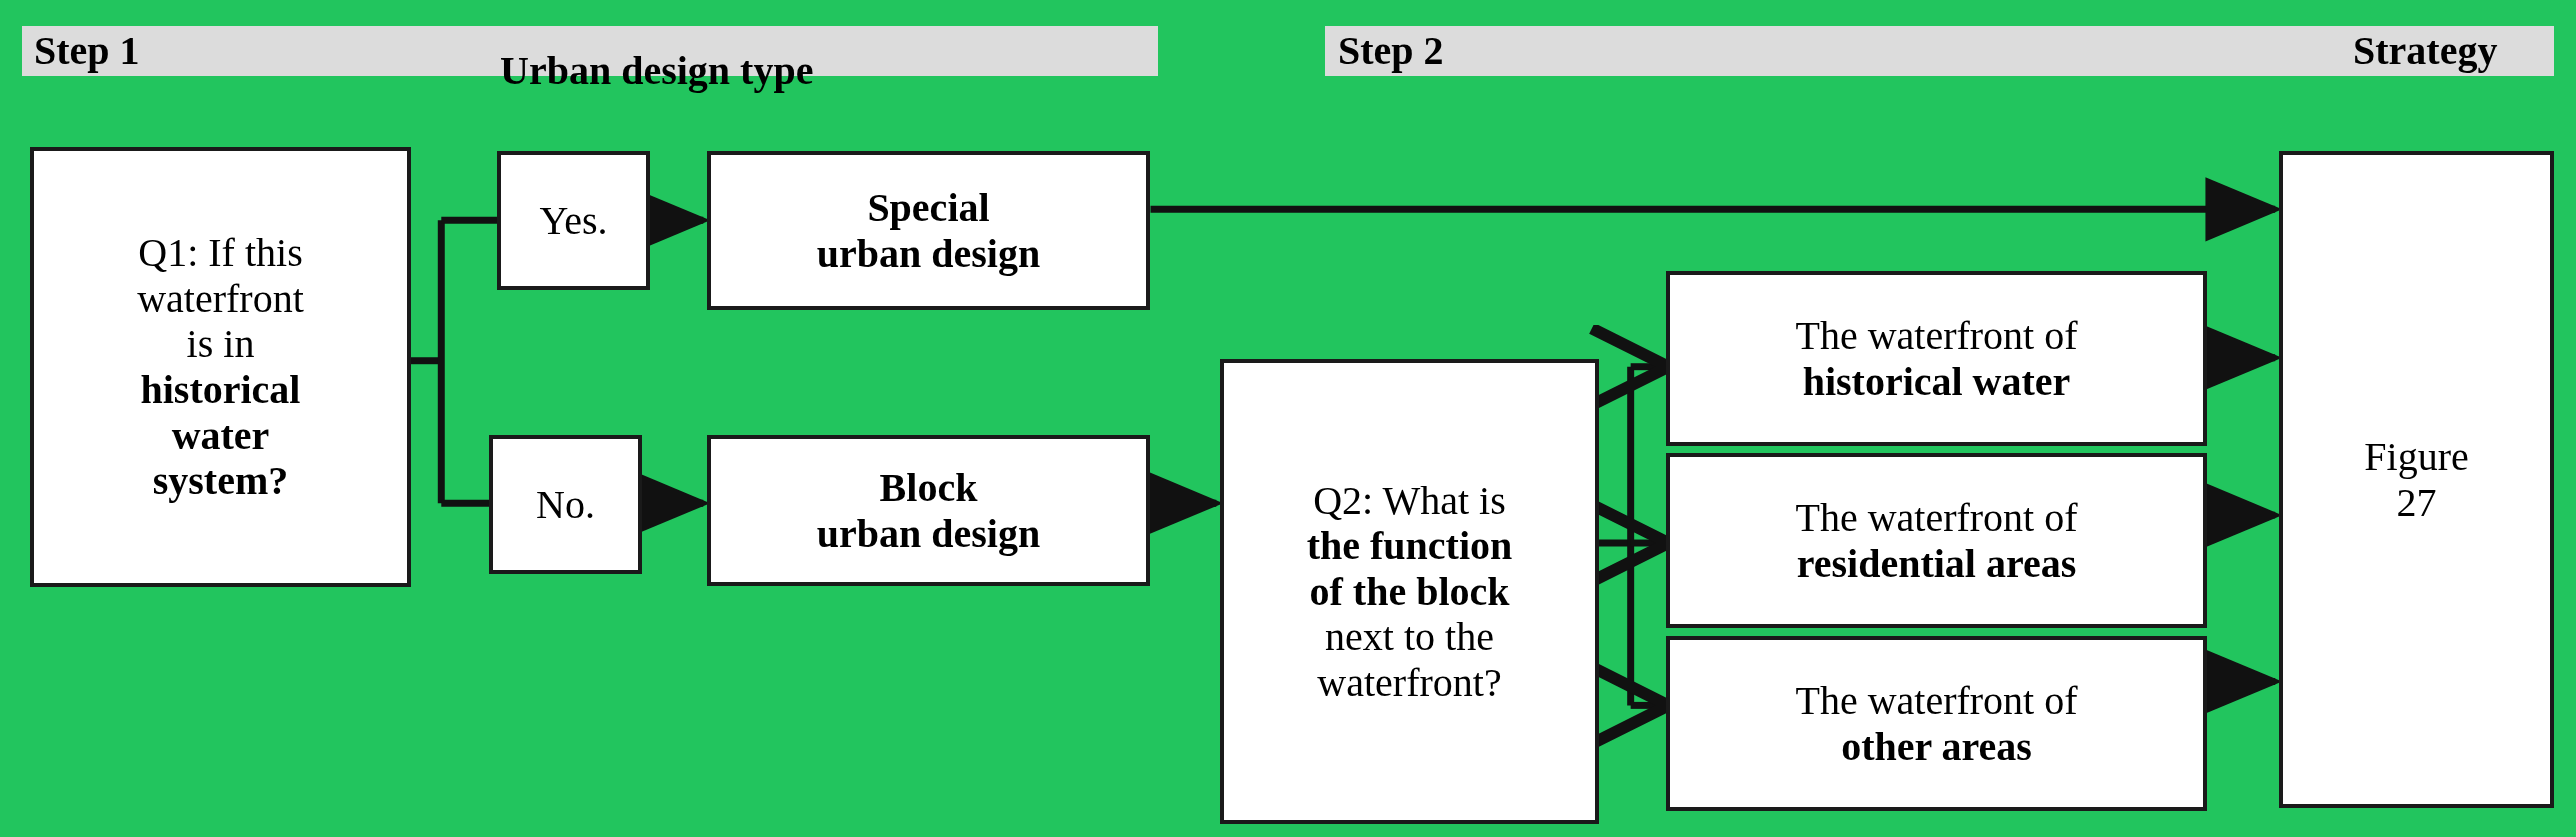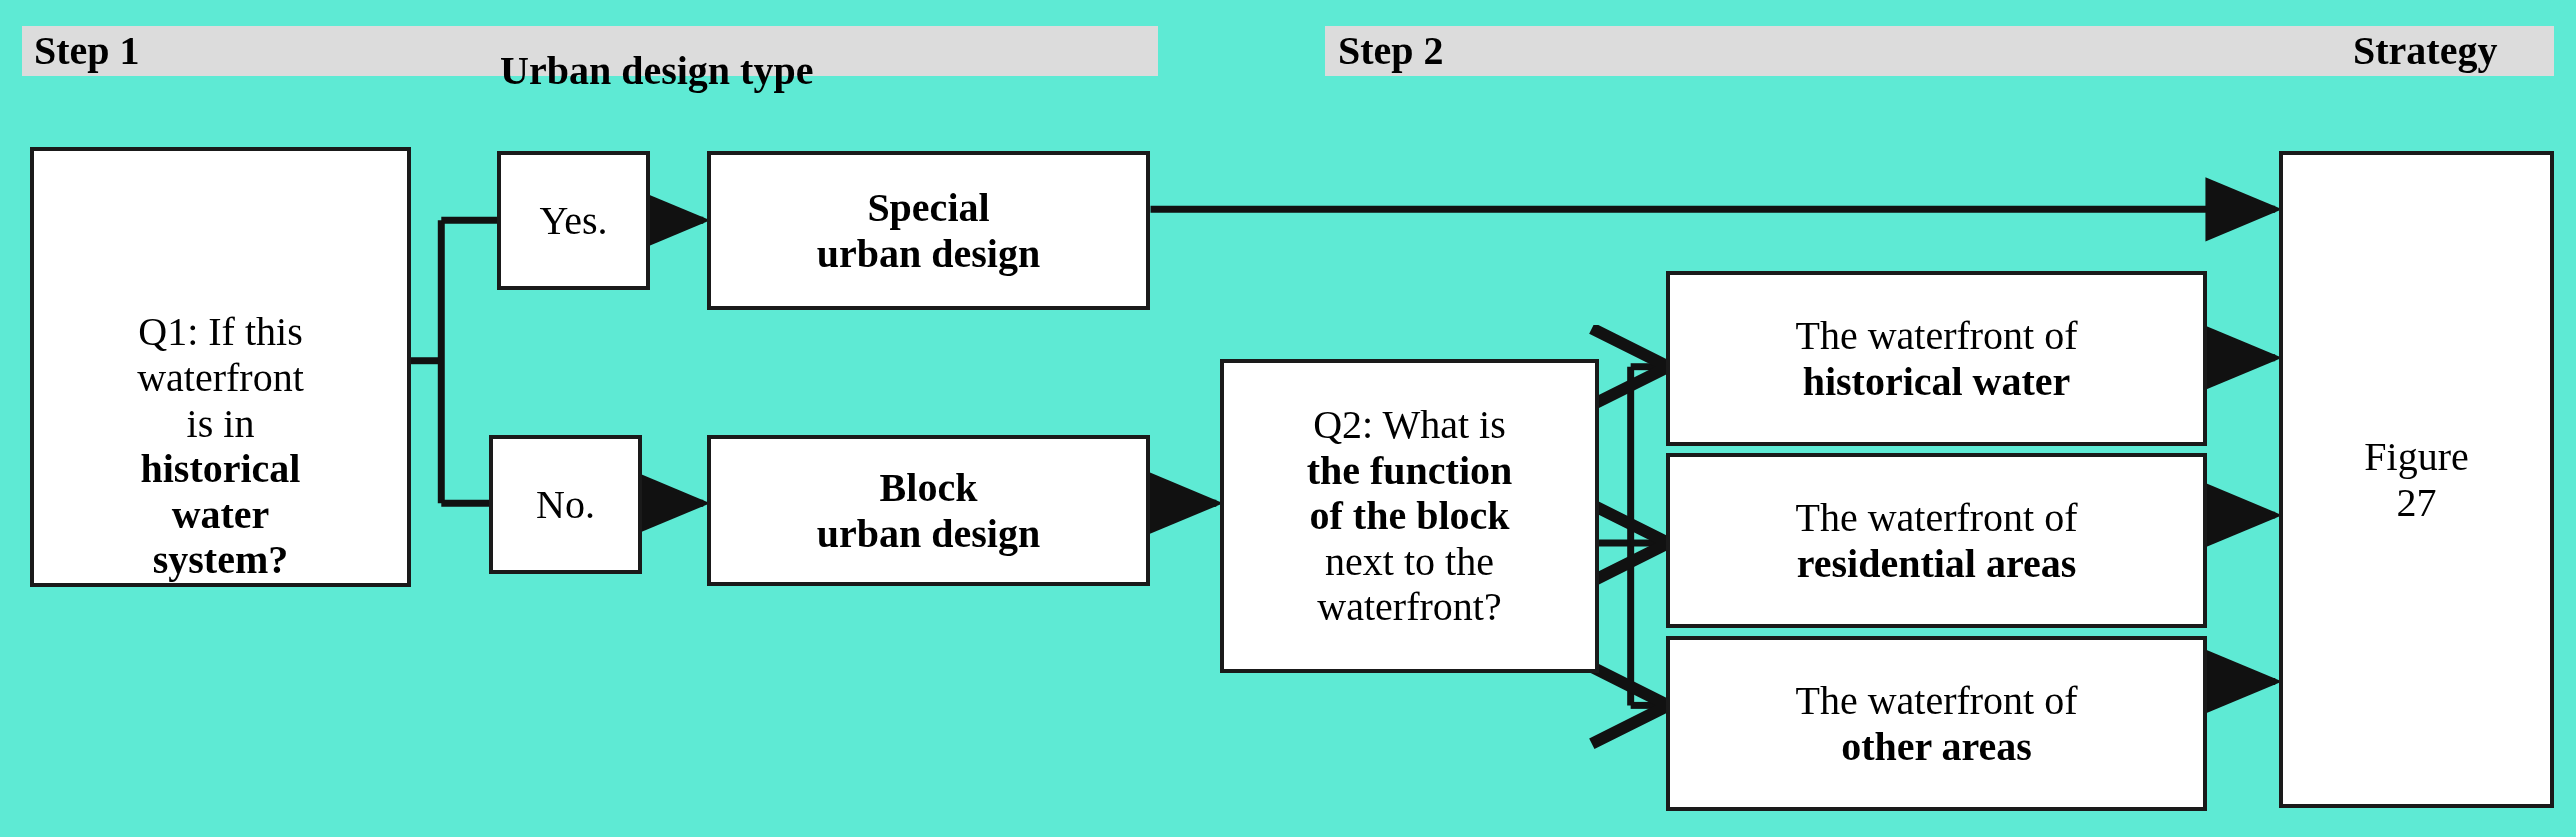--- a/index.html
+++ b/index.html
@@ -11,21 +11,21 @@
     width: 2576px;
     height: 838px;
     font-family: "Liberation Serif", "DejaVu Serif", serif;
     color: #000000;
     overflow: hidden;
   }
   #canvas {
     position: relative;
     width: 2576px;
     height: 838px;
-    background: #5eead4;
+    background: #22c55e;
   }
   svg.wires {
     position: absolute;
     left: 0;
     top: 0;
     width: 2576px;
     height: 838px;
     pointer-events: none;
   }
   .band {
@@ -104,21 +104,21 @@
       <path d="M1637,368 L1668,368" marker-end="url(#ahOpen)"></path>
       <path d="M1637,545 L1668,545" marker-end="url(#ahOpen)"></path>
       <path d="M1637,708 L1668,708" marker-end="url(#ahOpen)"></path>
 
       <path d="M2215,359 L2284,359" marker-end="url(#ahFilled)"></path>
       <path d="M2215,517 L2284,517" marker-end="url(#ahFilled)"></path>
       <path d="M2215,684 L2284,684" marker-end="url(#ahFilled)"></path>
     </g>
   </svg>
 
-  <div class="nodebox" style="left:30px; top:147px; width:381px; height:440px;align-items:flex-end;">
+  <div class="nodebox" style="left:30px; top:147px; width:381px; height:440px;">
     <div class="nodetext">
       <span class="ln r">Q1: If this</span>
       <span class="ln r">waterfront</span>
       <span class="ln r">is in</span>
       <span class="ln b">historical</span>
       <span class="ln b">water</span>
       <span class="ln b">system?</span>
     </div>
   </div>
 
@@ -141,21 +141,21 @@
     </div>
   </div>
 
   <div class="nodebox" style="left:707px; top:435px; width:443px; height:151px;">
     <div class="nodetext">
       <span class="ln b">Block</span>
       <span class="ln b">urban design</span>
     </div>
   </div>
 
-  <div class="nodebox" style="left:1220px; top:359px; width:379px; height:314px;">
+  <div class="nodebox" style="left:1220px; top:359px; width:379px; height:465px;">
     <div class="nodetext">
       <span class="ln r">Q2: What is</span>
       <span class="ln b">the function</span>
       <span class="ln b">of the block</span>
       <span class="ln r">next to the</span>
       <span class="ln r">waterfront?</span>
     </div>
   </div>
 
   <div class="nodebox" style="left:1666px; top:271px; width:541px; height:175px;">

